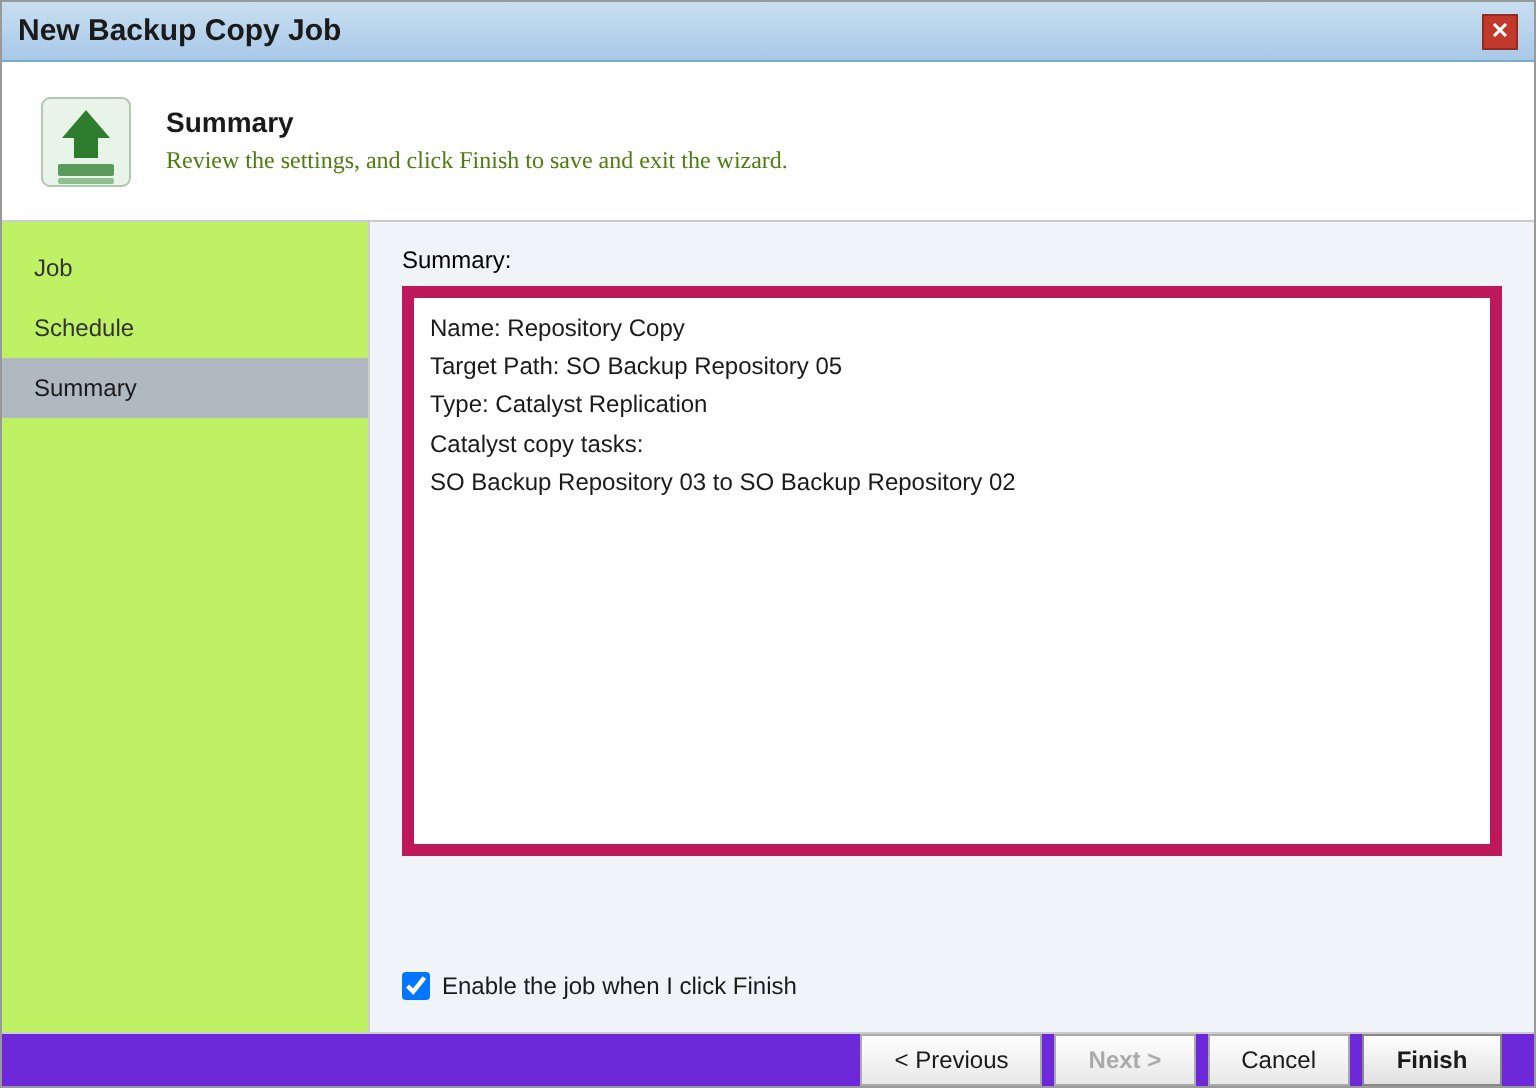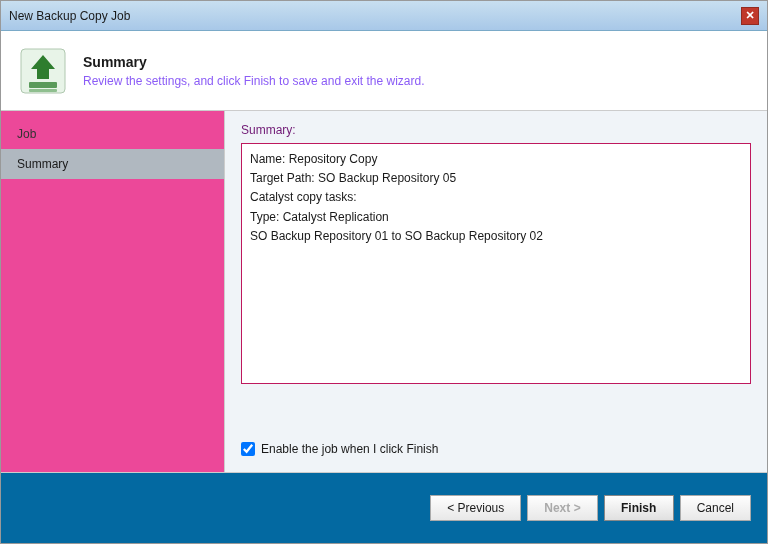--- a/index.html
+++ b/index.html
@@ -26,22 +26,22 @@
     .title-bar {
       background: linear-gradient(to bottom, #c8dff0, #a8c8e8);
       height: 30px;
       display: flex;
       align-items: center;
       justify-content: space-between;
       padding: 0 8px;
       border-bottom: 1px solid #7aaac8;
     }
     .title-text {
-      font-size: 12px;
-      font-weight: normal;
+      font-size: 15px;
+      font-weight: bold;
       color: #1a1a1a;
     }
     .close-btn {
       width: 18px;
       height: 18px;
       background: #c0392b;
       border: 1px solid #922b21;
       display: flex;
       align-items: center;
       justify-content: center;
@@ -70,30 +70,31 @@
     }
     .header-text-area {}
     .header-title {
       font-size: 14px;
       font-weight: bold;
       color: #1a1a1a;
       margin-bottom: 4px;
     }
     .header-desc {
       font-size: 12px;
-      color: #8b5cf6;
+      color: #4d7c0f;
+      font-family: Liberation Serif, serif;
     }
     .content-area {
       display: flex;
       flex: 1;
       overflow: hidden;
     }
     .sidebar {
-      width: 224px;
-      background: #ec4899;
+      width: 184px;
+      background: #bef264;
       border-right: 1px solid #ccc;
       padding: 8px 0;
     }
     .sidebar-item {
       padding: 8px 16px;
       font-size: 12px;
       color: #333;
       cursor: pointer;
     }
     .sidebar-item.active {
@@ -102,28 +103,28 @@
     }
     .main-panel {
       flex: 1;
       background: #f0f4f8;
       display: flex;
       flex-direction: column;
       padding: 12px 16px;
     }
     .summary-label {
       font-size: 12px;
-      color: #701a75;
+      color: #000000;
       margin-bottom: 6px;
       font-weight: normal;
     }
     .summary-box {
       flex: 1;
       background: white;
-      border: 1px solid #be185d;
+      border: 6px solid #be185d;
       padding: 6px 8px;
       font-size: 12px;
       color: #1a1a1a;
       line-height: 1.6;
       overflow-y: auto;
       margin-bottom: 10px;
     }
     .summary-box p {
       margin: 0;
       padding: 0;
@@ -137,23 +138,23 @@
     }
     .checkbox-row input[type="checkbox"] {
       width: 14px;
       height: 14px;
     }
     .checkbox-label {
       font-size: 12px;
       color: #1a1a1a;
     }
     .footer {
-      background: #0369a1;
+      background: #6d28d9;
       border-top: 1px solid #ccc;
-      padding: 22px 16px;
+      padding: 0 16px;
       display: flex;
       justify-content: flex-end;
       gap: 6px;
       align-items: flex-end;
     }
     .btn {
       padding: 5px 16px;
       font-size: 12px;
       border: 1px solid #aaa;
       background: linear-gradient(to bottom, #fefefe, #e8e8e8);
@@ -201,41 +202,44 @@
       <div class="header-desc">Review the settings, and click Finish to save and exit the wizard.</div>
     </div>
   </div>
 
   <div class="content-area">
 
     <div class="sidebar">
       <div class="sidebar-item">
         <span>Job</span>
       </div>
+      <div class="sidebar-item">
+        <span>Schedule</span>
+      </div>
       <div class="sidebar-item active">
         <span>Summary</span>
       </div>
     </div>
 
     <div class="main-panel">
       <div class="summary-label">Summary:</div>
       <div class="summary-box">
         <p>Name: Repository Copy</p>
         <p>Target Path: SO Backup Repository 05</p>
+        <p>Type: Catalyst Replication</p>
         <p>Catalyst copy tasks:</p>
-        <p>Type: Catalyst Replication</p>
-        <p>SO Backup Repository 01 to SO Backup Repository 02</p>
+        <p>SO Backup Repository 03 to SO Backup Repository 02</p>
       </div>
       <div class="checkbox-row">
         <input type="checkbox" id="enableJob" checked="" style="">
         <label for="enableJob" class="checkbox-label">Enable the job when I click Finish</label>
       </div>
     </div>
   </div>
 
   <div class="footer">
     <button class="btn">&lt; Previous</button>
     <button class="btn" disabled="">Next &gt;</button>
+    <button class="btn">Cancel</button>
     <button class="btn primary">Finish</button>
-    <button class="btn">Cancel</button>
   </div>
 
 </div>
 
 </body></html>

